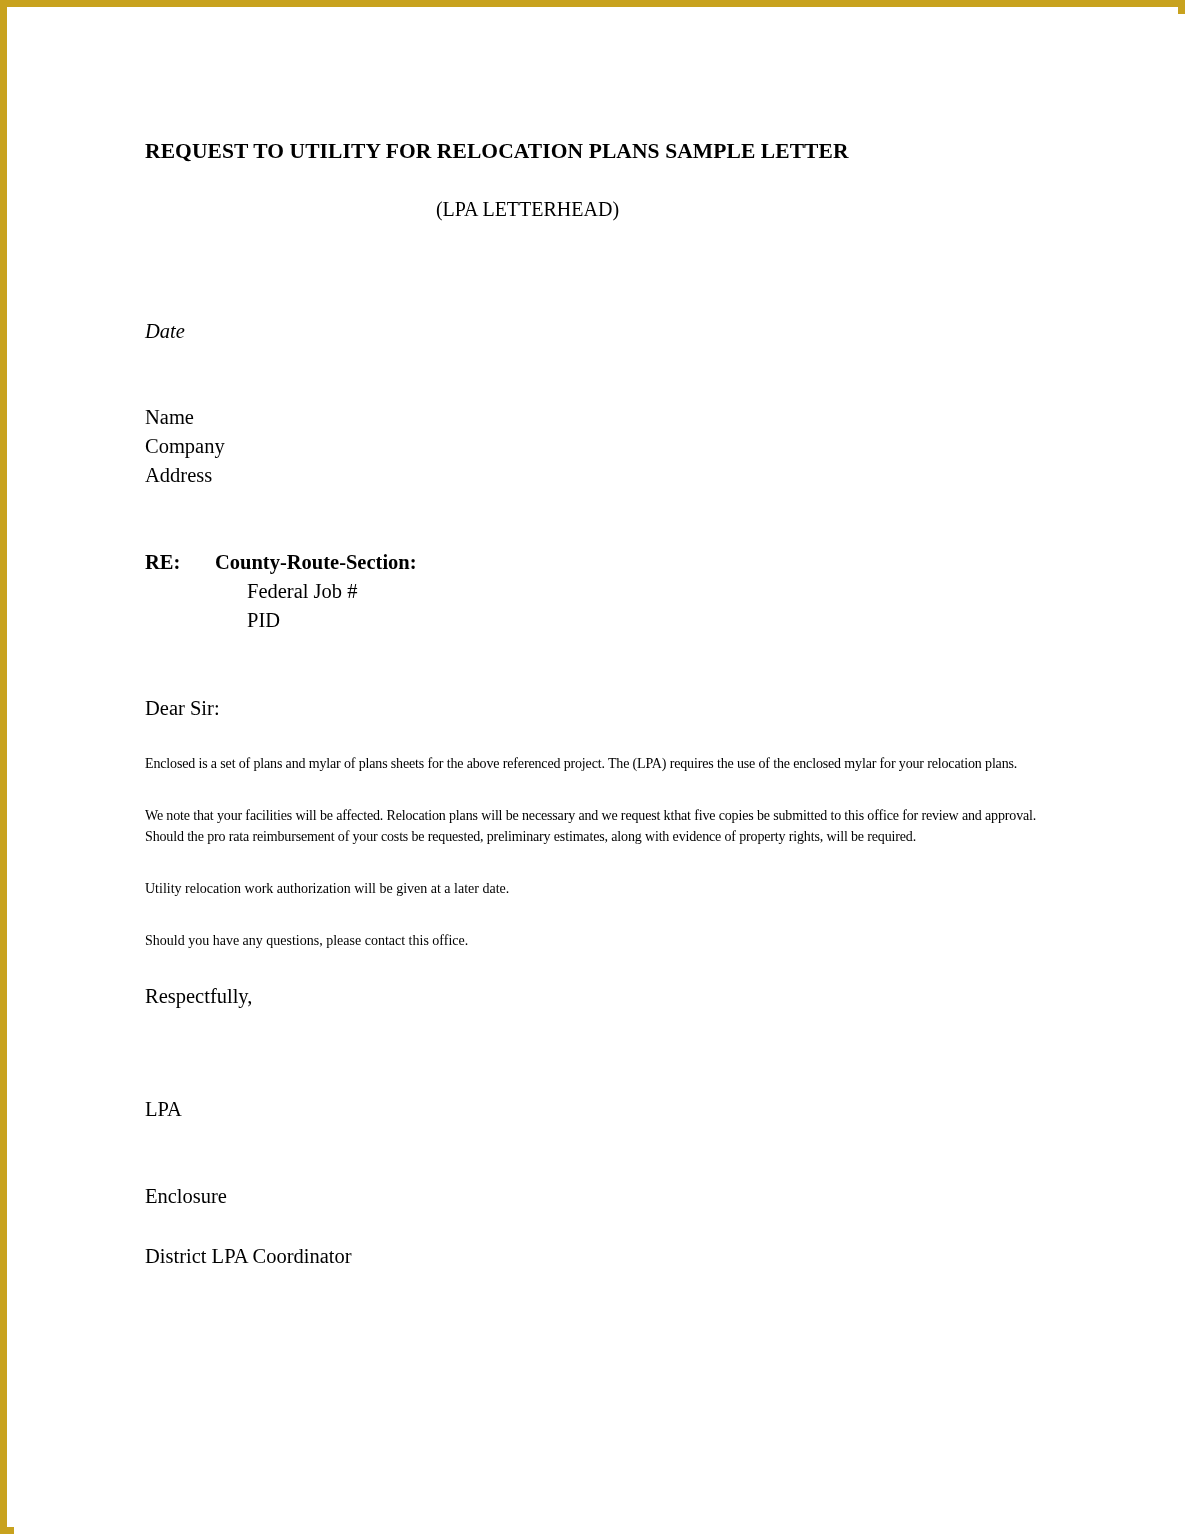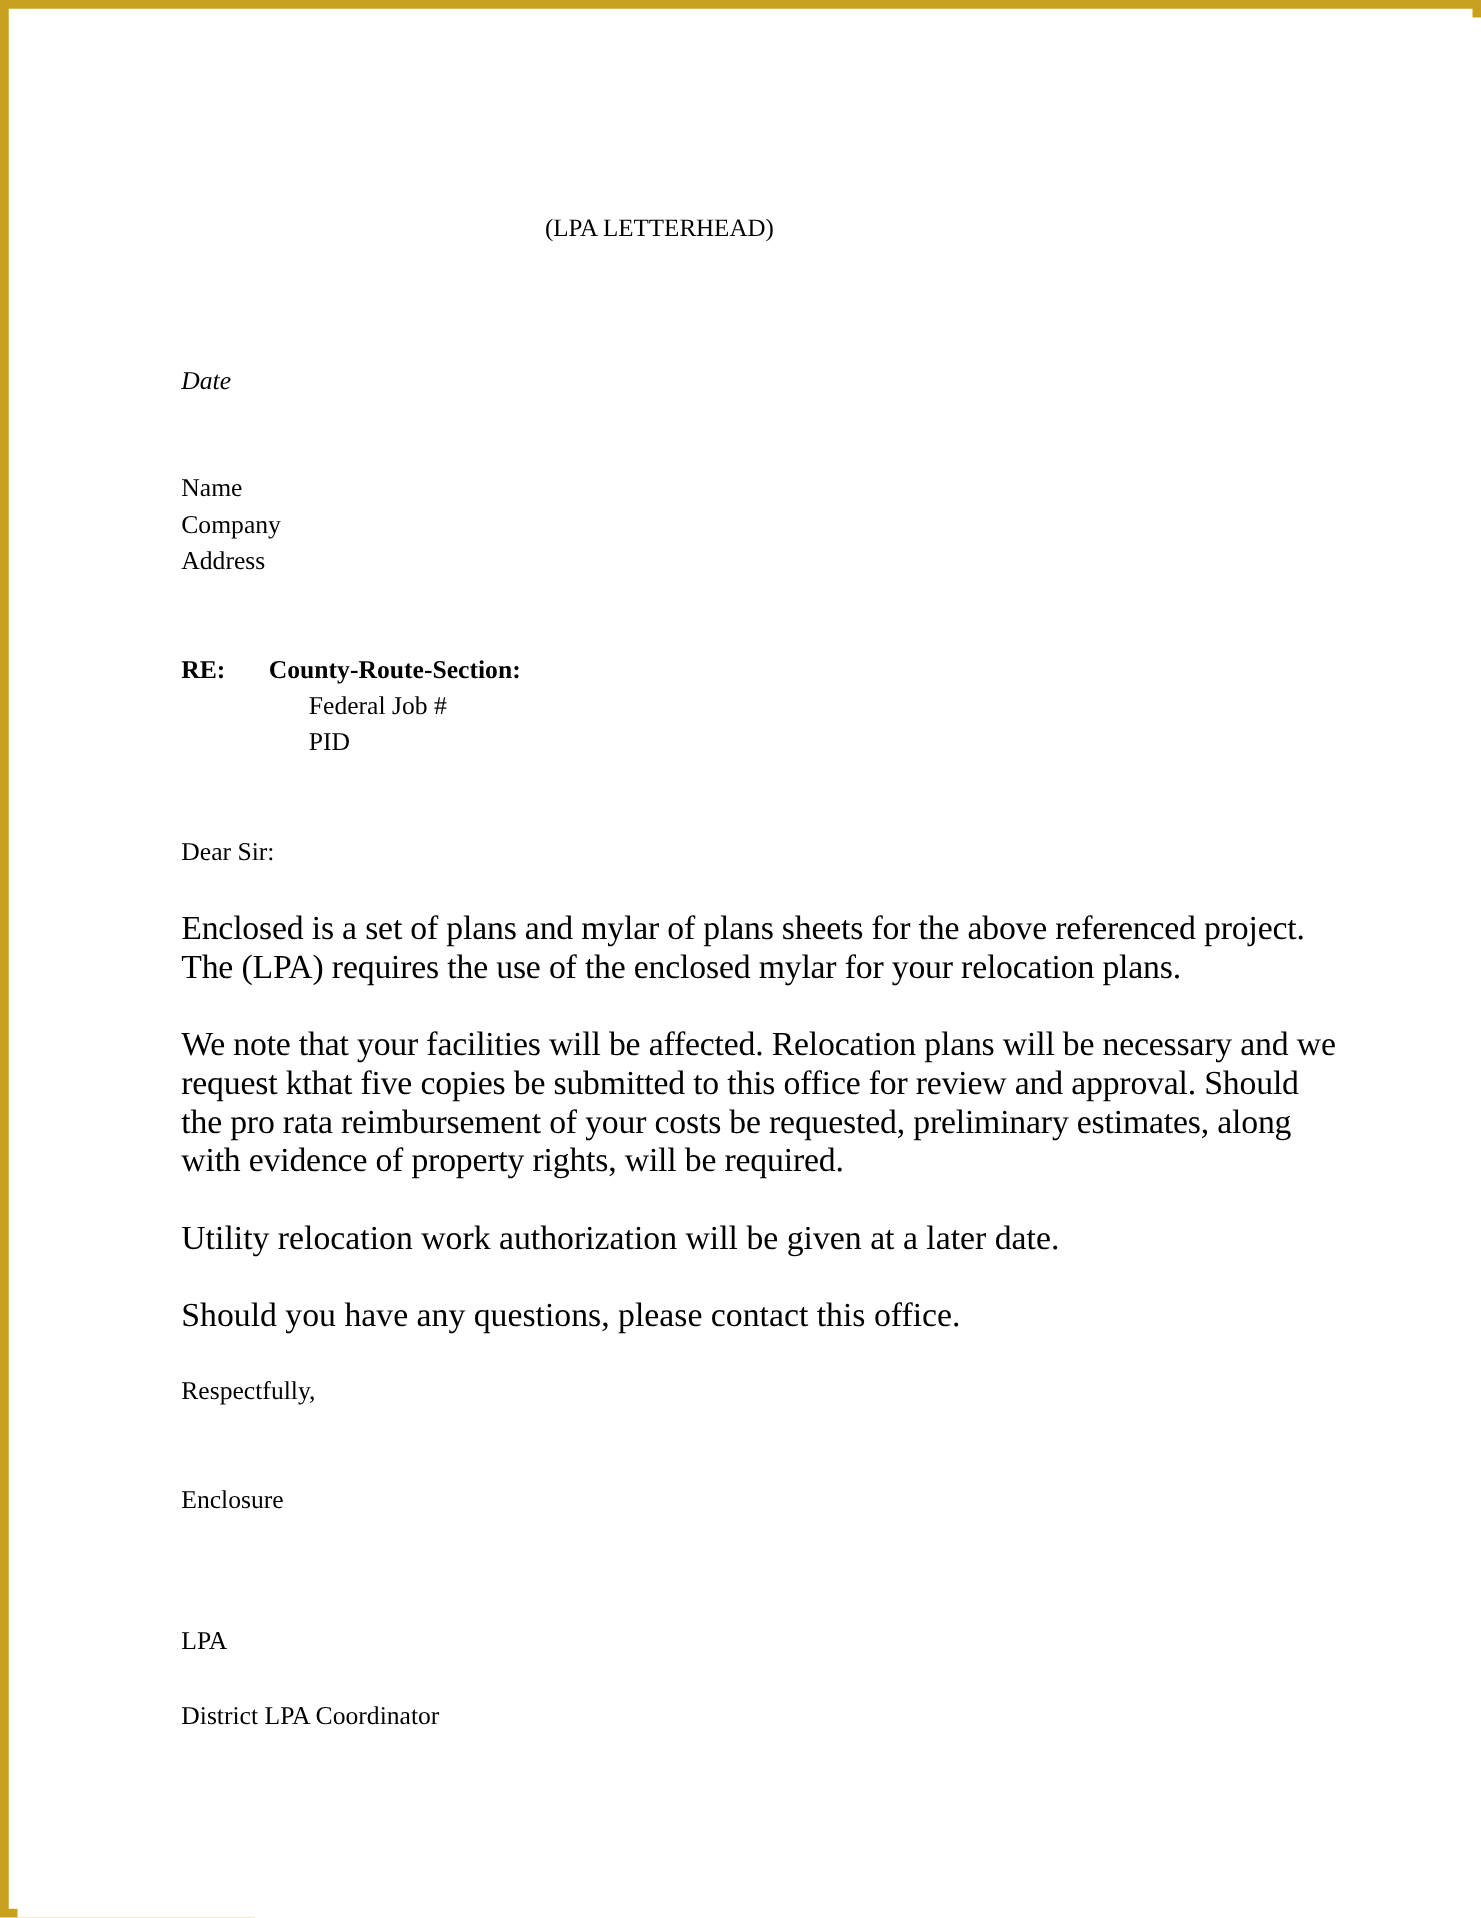--- a/index.html
+++ b/index.html
@@ -78,38 +78,39 @@
     flex: 1 1 auto;
   }
   .re-sub {
     margin-left: 102px;
   }
   .salutation {
     margin-top: 59px;
   }
   .para {
     margin-top: 31px;
-    font-size: 27px;
-    line-height: 31px;
+    font-size: 14px;
+    line-height: 21px;
     text-align: left;
   }
   .para-1 { margin-top: 30px; }
   .sign-off { margin-top: 31px; }
   .lpa-line { margin-top: 84px; }
   .enclosure { margin-top: 58px; }
   .cc-block { margin-top: 31px; }
   .nowrap-tight { letter-spacing: -0.15px; }
 </style>
 </head>
 <body>
 
 <div class="page-frame">
   <div class="paper">
     <div class="content">
 
+      <div class="doc-title">REQUEST TO UTILITY FOR RELOCATION PLANS SAMPLE LETTER</div>
 
       <div class="subtitle">(LPA LETTERHEAD)</div>
 
       <div class="blk date-line">Date</div>
 
       <div class="addr-block">
         <div class="blk">Name</div>
         <div class="blk">Company</div>
         <div class="blk">Address</div>
       </div>
@@ -125,23 +126,23 @@
 
       <div class="blk salutation">Dear Sir:</div>
 
       <div class="para para-1 nowrap-tight">Enclosed is a set of plans and mylar of plans sheets for the above referenced project. The (LPA) requires the use of the enclosed mylar for your relocation plans.</div>
       <div class="para nowrap-tight">We note that your facilities will be affected. Relocation plans will be necessary and  we request kthat five copies be submitted to this office for review and approval. Should the pro rata reimbursement of your costs be requested, preliminary estimates, along with evidence of property rights, will be required.</div>
       <div class="para">Utility relocation work authorization will be given at a later date.</div>
       <div class="para">Should you have any questions, please contact this office.</div>
 
       <div class="blk sign-off">Respectfully,</div>
 
+      <div class="blk lpa-line">LPA</div>
+
       <div class="blk enclosure">Enclosure</div>
-
-      <div class="blk lpa-line">LPA</div>
 
       <div class="cc-block">
         <div class="blk">District LPA Coordinator</div>
       </div>
 
     </div>
   </div>
 </div>
 
 </body></html>

